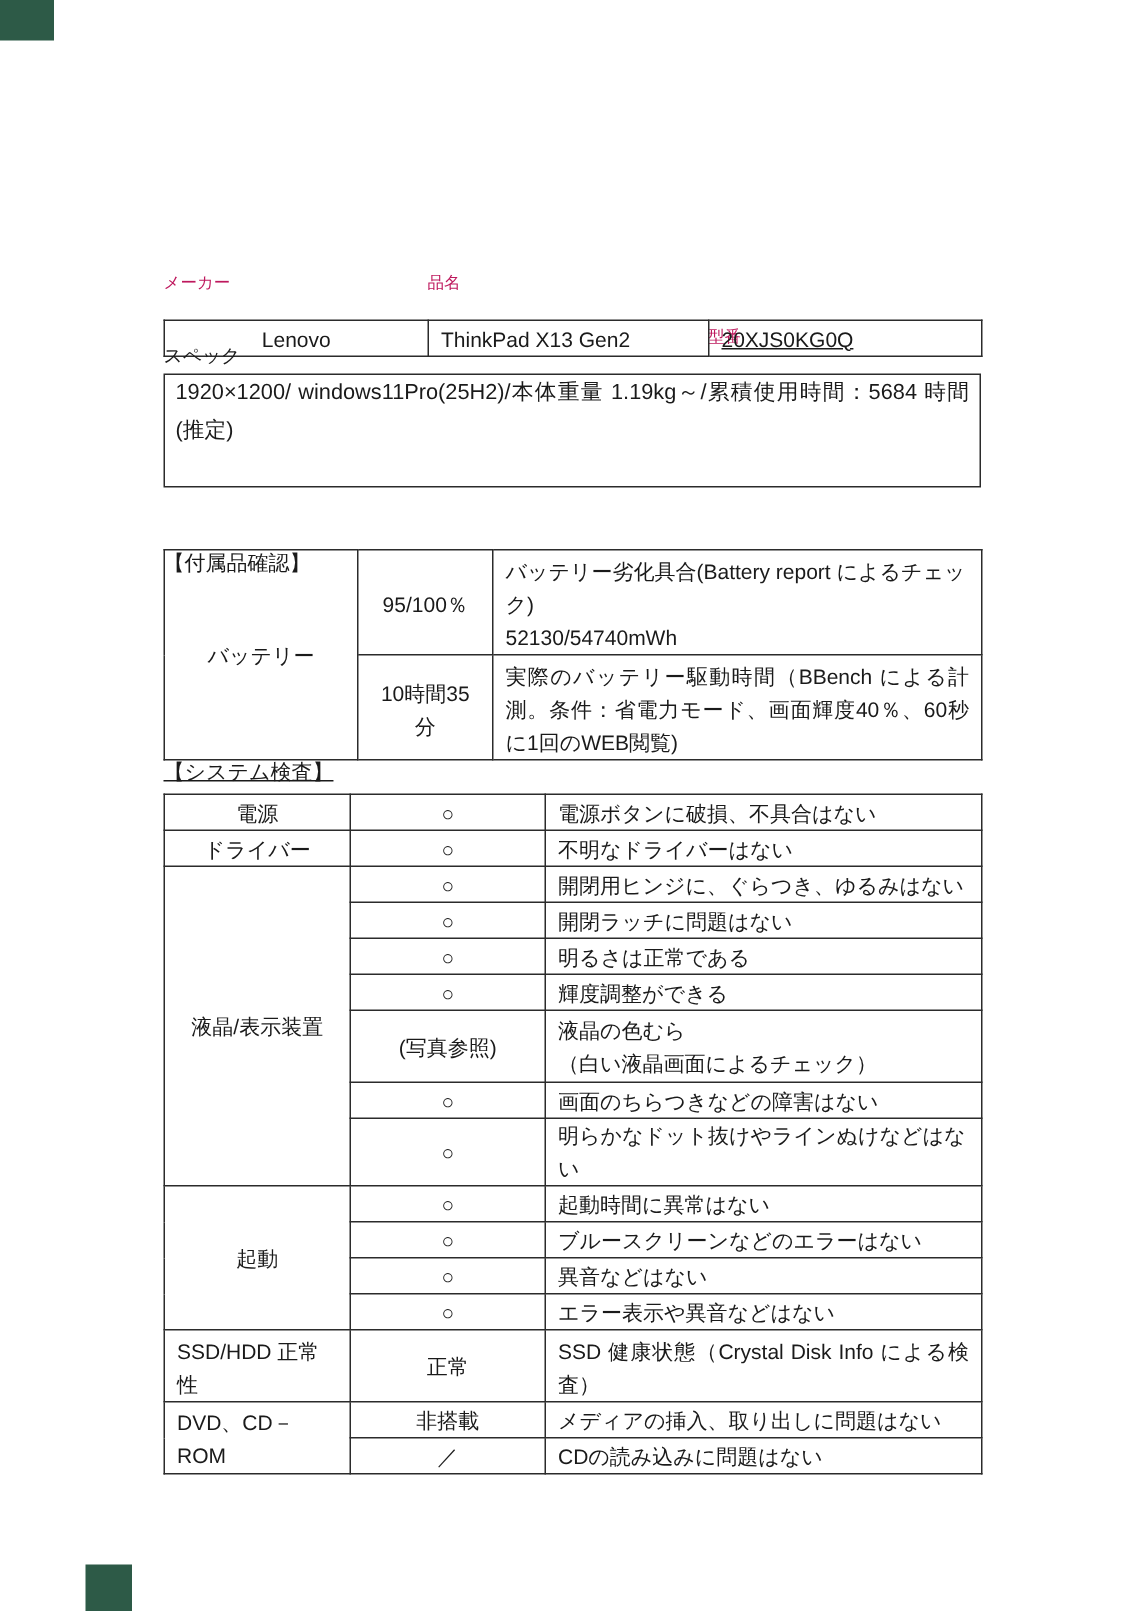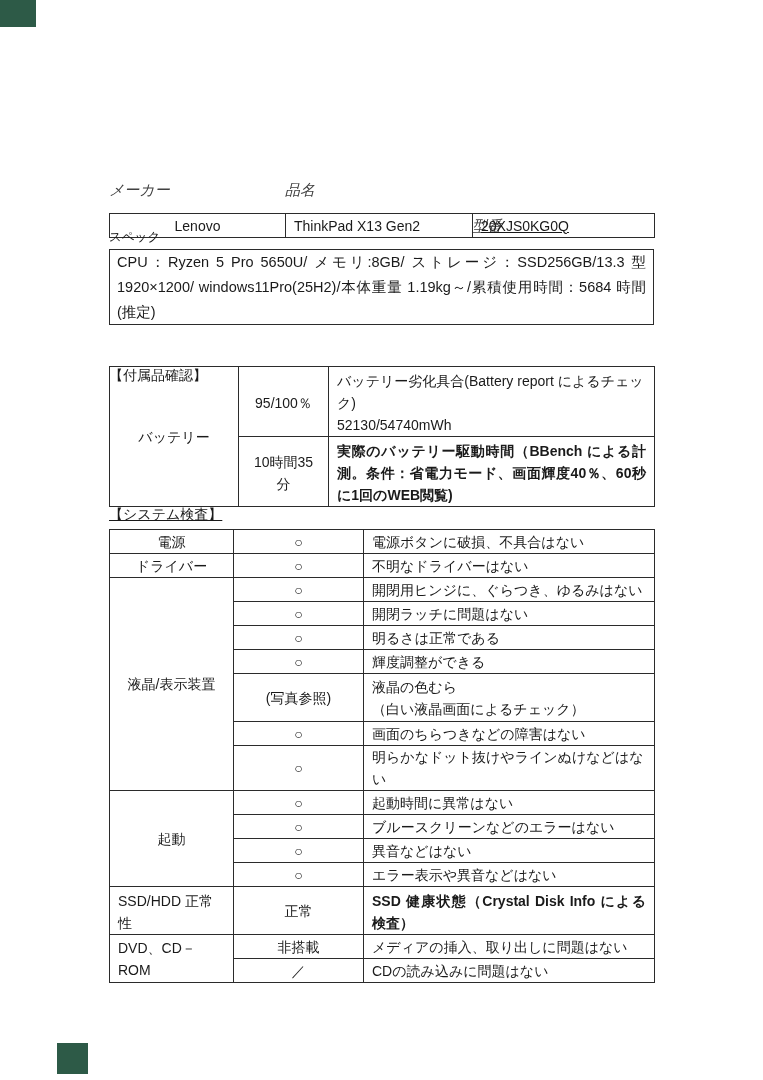--- a/index.html
+++ b/index.html
@@ -10,21 +10,21 @@
     overflow:hidden;
   }
   .marker { position:absolute; background:#2d5a47; }
   .marker-top { left:0; top:0; width:36px; height:27px; }
   .marker-bottom { left:57px; top:1043px; width:31px; height:31px; }
 
   .abs { position:absolute; left:109px; width:545px; }
 
   .title { top:133px; font-size:34px; font-weight:normal; line-height:1.1; letter-spacing:1px; }
 
-  .col-labels { top:181px; display:flex; font-size:15px; color:#404040;font-style:italic; }
+  .col-labels { top:181px; display:flex; font-size:11px; color:#be185d; }
   .col-labels span:nth-child(1){ width:176px; }
   .col-labels span:nth-child(2){ width:187px; }
   .col-labels span:nth-child(3){ width:182px;margin-top:36px; }
 
   table.tbl { border-collapse:collapse; table-layout:fixed; width:545px; }
   table.tbl td { border:1px solid #2b2b2b; font-size:14px; line-height:22px;
                  vertical-align:middle; overflow:hidden; }
 
   .head-tbl { top:213px; }
   .head-tbl tr { height:24px; }
@@ -55,21 +55,21 @@
   .sys-tbl col:nth-child(1){ width:124px; }
   .sys-tbl col:nth-child(2){ width:130px; }
   .sys-tbl col:nth-child(3){ width:291px; }
   .sys-tbl tr { height:24px; }
   .sys-tbl tr.h48 { height:48px; }
 
   td.center { text-align:center; }
   td.leftpad { padding:0 8px; }
   td.vtop { vertical-align:top; padding-top:3px; }
   td.pre { white-space:pre-line; }
-  td.justify { text-align:justify;font-weight:bold; }
+  td.justify { text-align:justify; }
   td.mark { text-align:center; font-size:15px; }
   .underline { text-decoration:underline; }
 </style>
 </head>
 <body>
 
 <div class="page">
   <div class="marker marker-top"></div>
   <div class="marker marker-bottom"></div>
 
@@ -91,21 +91,20 @@
       <td class="center">Lenovo</td>
       <td class="leftpad">ThinkPad X13 Gen2</td>
       <td class="leftpad underline">20XJS0KG0Q</td>
     </tr>
   </tbody>
     </table>
 
   <div class="abs small-label spec-label">スペック</div>
 
   <div class="abs spec-box">
-    <div class="spec-line jl">CPU：Ryzen 5 Pro 5650U/ メモリ:8GB/ ストレージ：SSD256GB/13.3 型</div>
     <div class="spec-line jl">1920×1200/ windows11Pro(25H2)/本体重量 1.19kg～/累積使用時間：5684 時間</div>
     <div class="spec-line">(推定)</div>
   </div>
 
   <div class="abs section-title acc-title">【付属品確認】</div>
 
   <table class="abs tbl acc-tbl">
     <colgroup>
         <col>
         <col>

